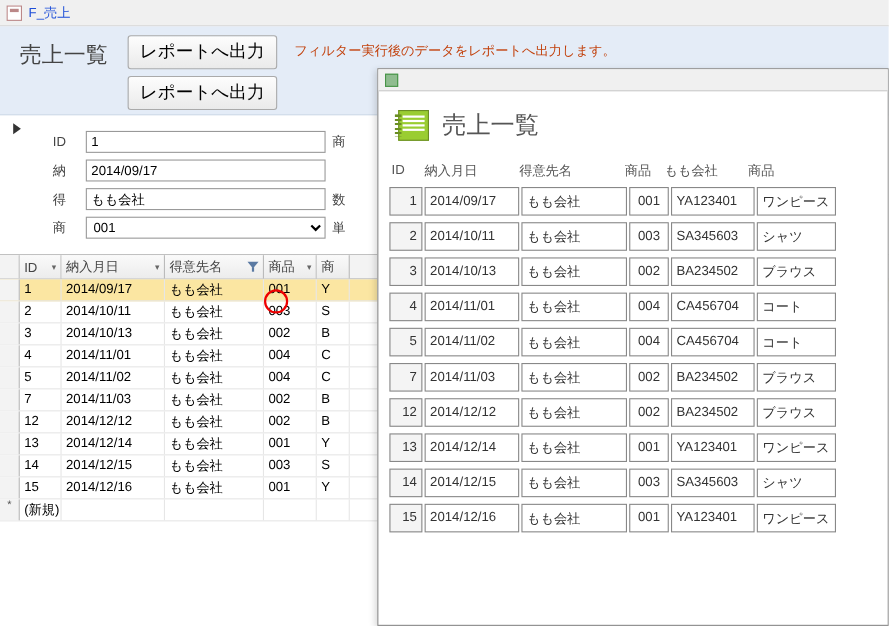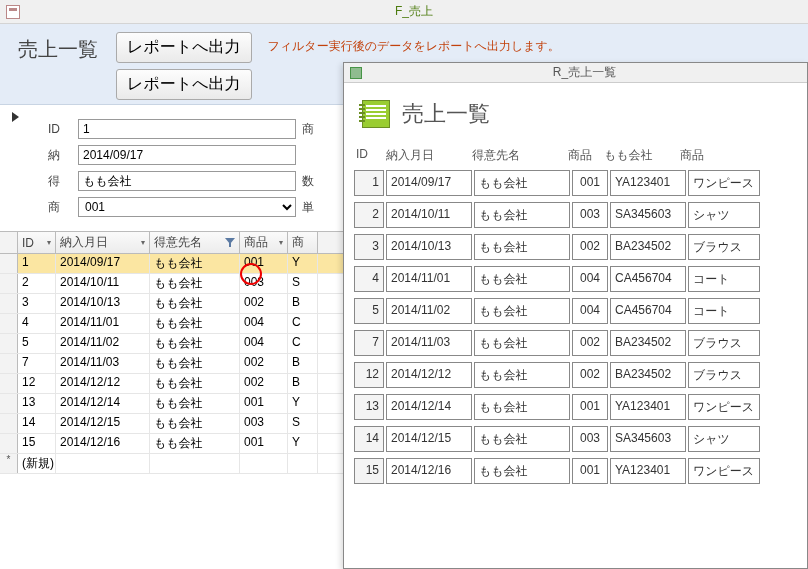--- a/index.html
+++ b/index.html
@@ -1,20 +1,20 @@
 <!DOCTYPE html>
 <html><head>
 <meta charset="utf-8">
 <style>
 *{box-sizing:border-box;margin:0;padding:0;font-family:"Meiryo UI","MS PGothic",sans-serif;font-size:12px}
 body{background:#fff;width:808px;height:569px;overflow:hidden;position:relative}
 .title-bar{height:24px;background:#f0f0f0;border-bottom:1px solid #d4d4d4;display:flex;align-items:center;padding:0 6px;color:#444}
 .title-bar .icon{width:14px;height:14px;background:#fff;border:1px solid #b88;margin-right:6px;display:inline-block;position:relative}
 .title-bar .icon::after{content:'';position:absolute;left:2px;top:2px;right:2px;height:3px;background:#b88}
-.title-bar .title{flex:1;text-align:center;color:#4d7c0f}
+.title-bar .title{flex:1;text-align:left;color:#1d4ed8}
 .form-hdr{background:#e4ecf7;padding:8px 18px 4px;display:flex;align-items:flex-start;gap:10px;border-bottom:1px solid #c8d4e3}
 .form-hdr h1{font-size:20px;font-weight:normal;color:#444;margin-right:8px;margin-top:4px}
 .btn-col{display:flex;flex-direction:column;gap:6px}
 .btn{background:linear-gradient(#fdfdfd,#eaeaea);border:1px solid #aaa;border-radius:3px;padding:4px 10px;font-size:16px;cursor:pointer;min-width:100px}
 .help-txt{color:#c2410c;margin-top:6px;margin-left:6px}
 .rec-sel{position:absolute;left:12px;top:112px;width:8px;height:12px}
 .rec-sel::before{content:'';display:block;width:0;height:0;border-top:5px solid transparent;border-bottom:5px solid transparent;border-left:7px solid #333}
 .detail{padding:14px 18px 6px 48px;background:#fff}
 .fld{display:flex;align-items:center;margin-bottom:6px}
 .fld label{width:30px;color:#444}
@@ -209,21 +209,20 @@
         <div class="cell c-rest"></div>
       </div>
     </div>
 </div>
 
 <div class="circle" style="left:240px;top:263px"></div>
 
 <div class="rpt-win">
   <div class="rpt-title">
     <span class="icon2"></span>
-    <span class="t">R_売上一覧</span>
   </div>
   <div class="rpt-body">
     <div class="rpt-head">
       <div class="noteicon"></div>
       <h2>売上一覧</h2>
     </div>
     <div class="rpt-cols">
       <div class="rc-id">ID</div>
       <div class="rc-date">納入月日</div>
       <div class="rc-cust">得意先名</div>

